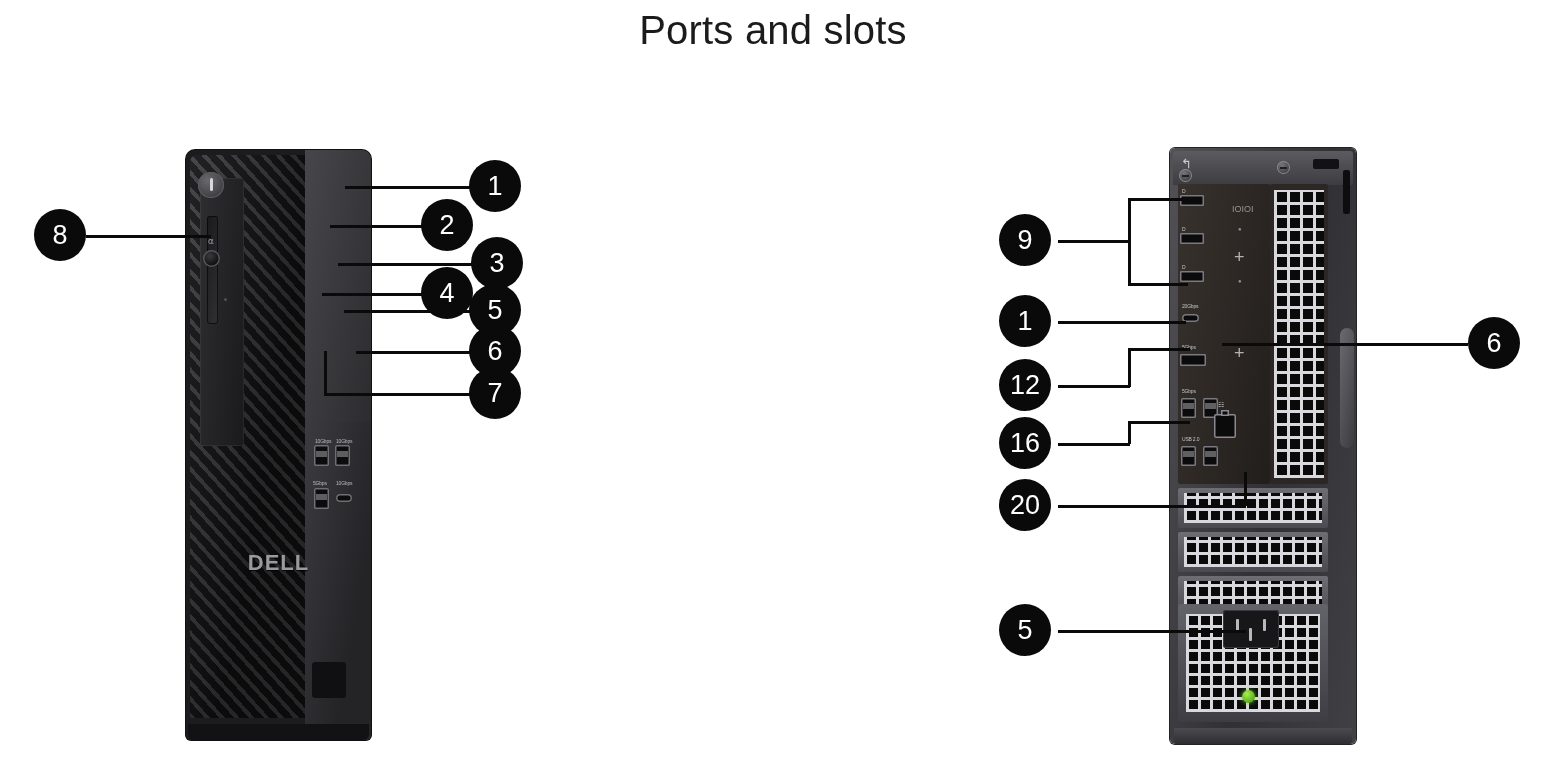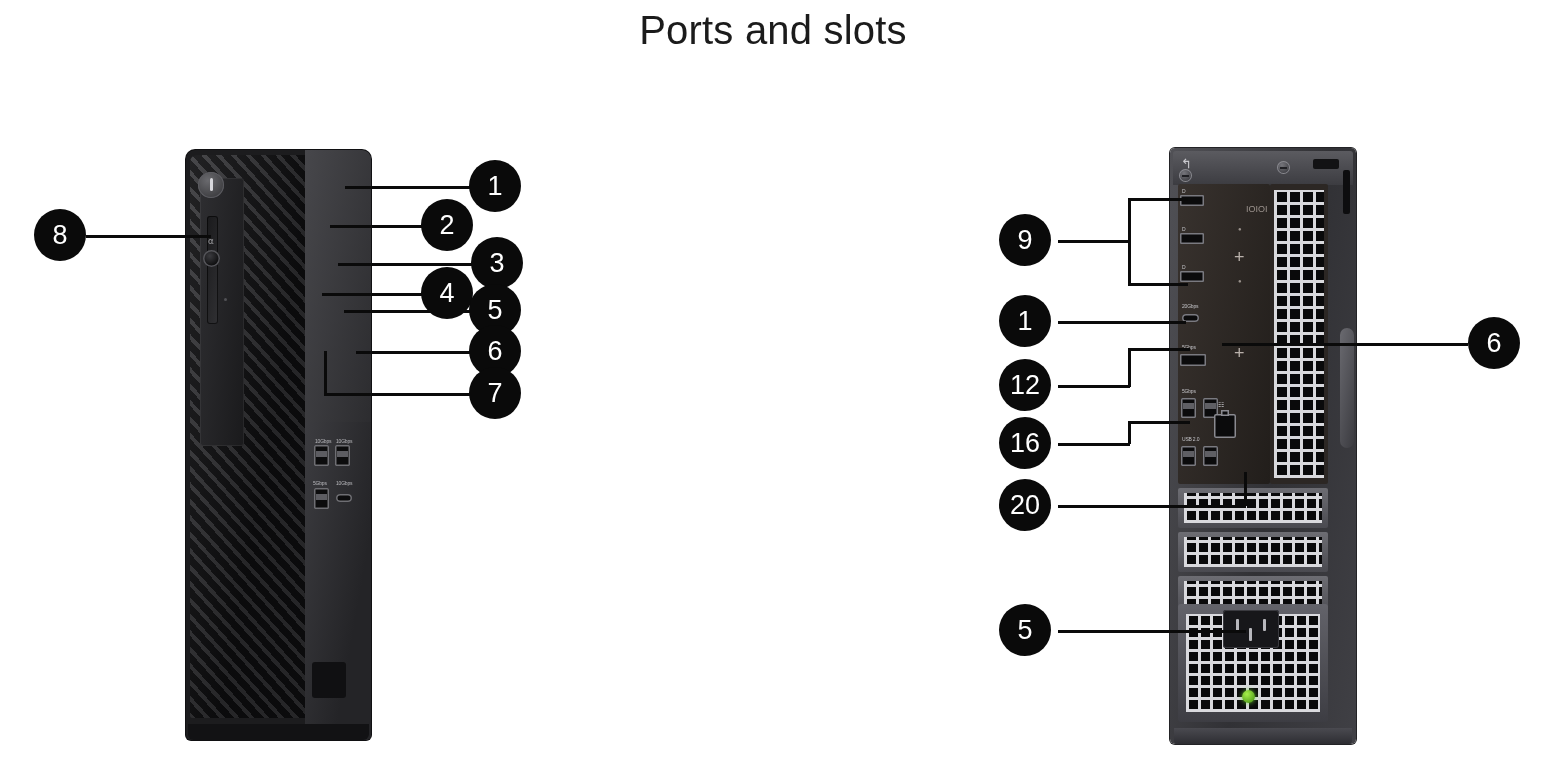--- a/index.html
+++ b/index.html
@@ -238,20 +238,21 @@
   <div class="usb-lbl" style="left:129px;top:288px;">10Gbps</div>
   <div class="usb-lbl" style="left:150px;top:288px;">10Gbps</div>
   <div class="usb-a" style="left:128px;top:295px;"></div>
   <div class="usb-a" style="left:149px;top:295px;"></div>
 
   <div class="usb-lbl" style="left:127px;top:330px;">5Gbps</div>
   <div class="usb-lbl" style="left:150px;top:330px;">10Gbps</div>
   <div class="usb-a" style="left:128px;top:338px;"></div>
   <div class="usb-c" style="left:150px;top:344px;"></div>
 
+  <div class="dell-logo">DELL</div>
   <div class="front-badge"></div>
   <div class="front-foot"></div>
 </div>
 
 <div class="lead lead-h" style="left:345px;top:186px;width:128px;"></div>
 <div class="lead lead-h" style="left:330px;top:225px;width:95px;"></div>
 <div class="lead lead-h" style="left:338px;top:263px;width:135px;"></div>
 <div class="lead lead-h" style="left:322px;top:293px;width:105px;"></div>
 <div class="lead lead-h" style="left:344px;top:310px;width:129px;"></div>
 <div class="lead lead-h" style="left:356px;top:351px;width:117px;"></div>
@@ -298,21 +299,21 @@
   <div class="rear-usba" style="left:11px;top:250px;"></div>
   <div class="rear-usba" style="left:33px;top:250px;"></div>
 
   <div class="usb-lbl" style="left:12px;top:288px;color:#c3c3c7;">USB 2.0</div>
   <div class="rear-usba" style="left:11px;top:298px;"></div>
   <div class="rear-usba" style="left:33px;top:298px;"></div>
 
   <div class="net-ico">☷</div>
   <div class="rj45"></div>
 
-  <div class="io-mark" style="left:76px;top:56px;">IOIOI</div>
+  <div class="io-mark" style="left:62px;top:56px;">IOIOI</div>
   <div class="io-mark" style="left:68px;top:78px;font-size:6px;">●</div>
   <div class="io-cross" style="left:64px;top:100px;">+</div>
   <div class="io-mark" style="left:68px;top:130px;font-size:6px;">●</div>
   <div class="io-cross" style="left:64px;top:196px;">+</div>
 
   <div class="vent" style="left:104px;top:42px;width:50px;height:288px;"></div>
   <div class="side-handle"></div>
 
   <div class="slot-row" style="top:340px;">
     <div class="slot-vent"></div>

